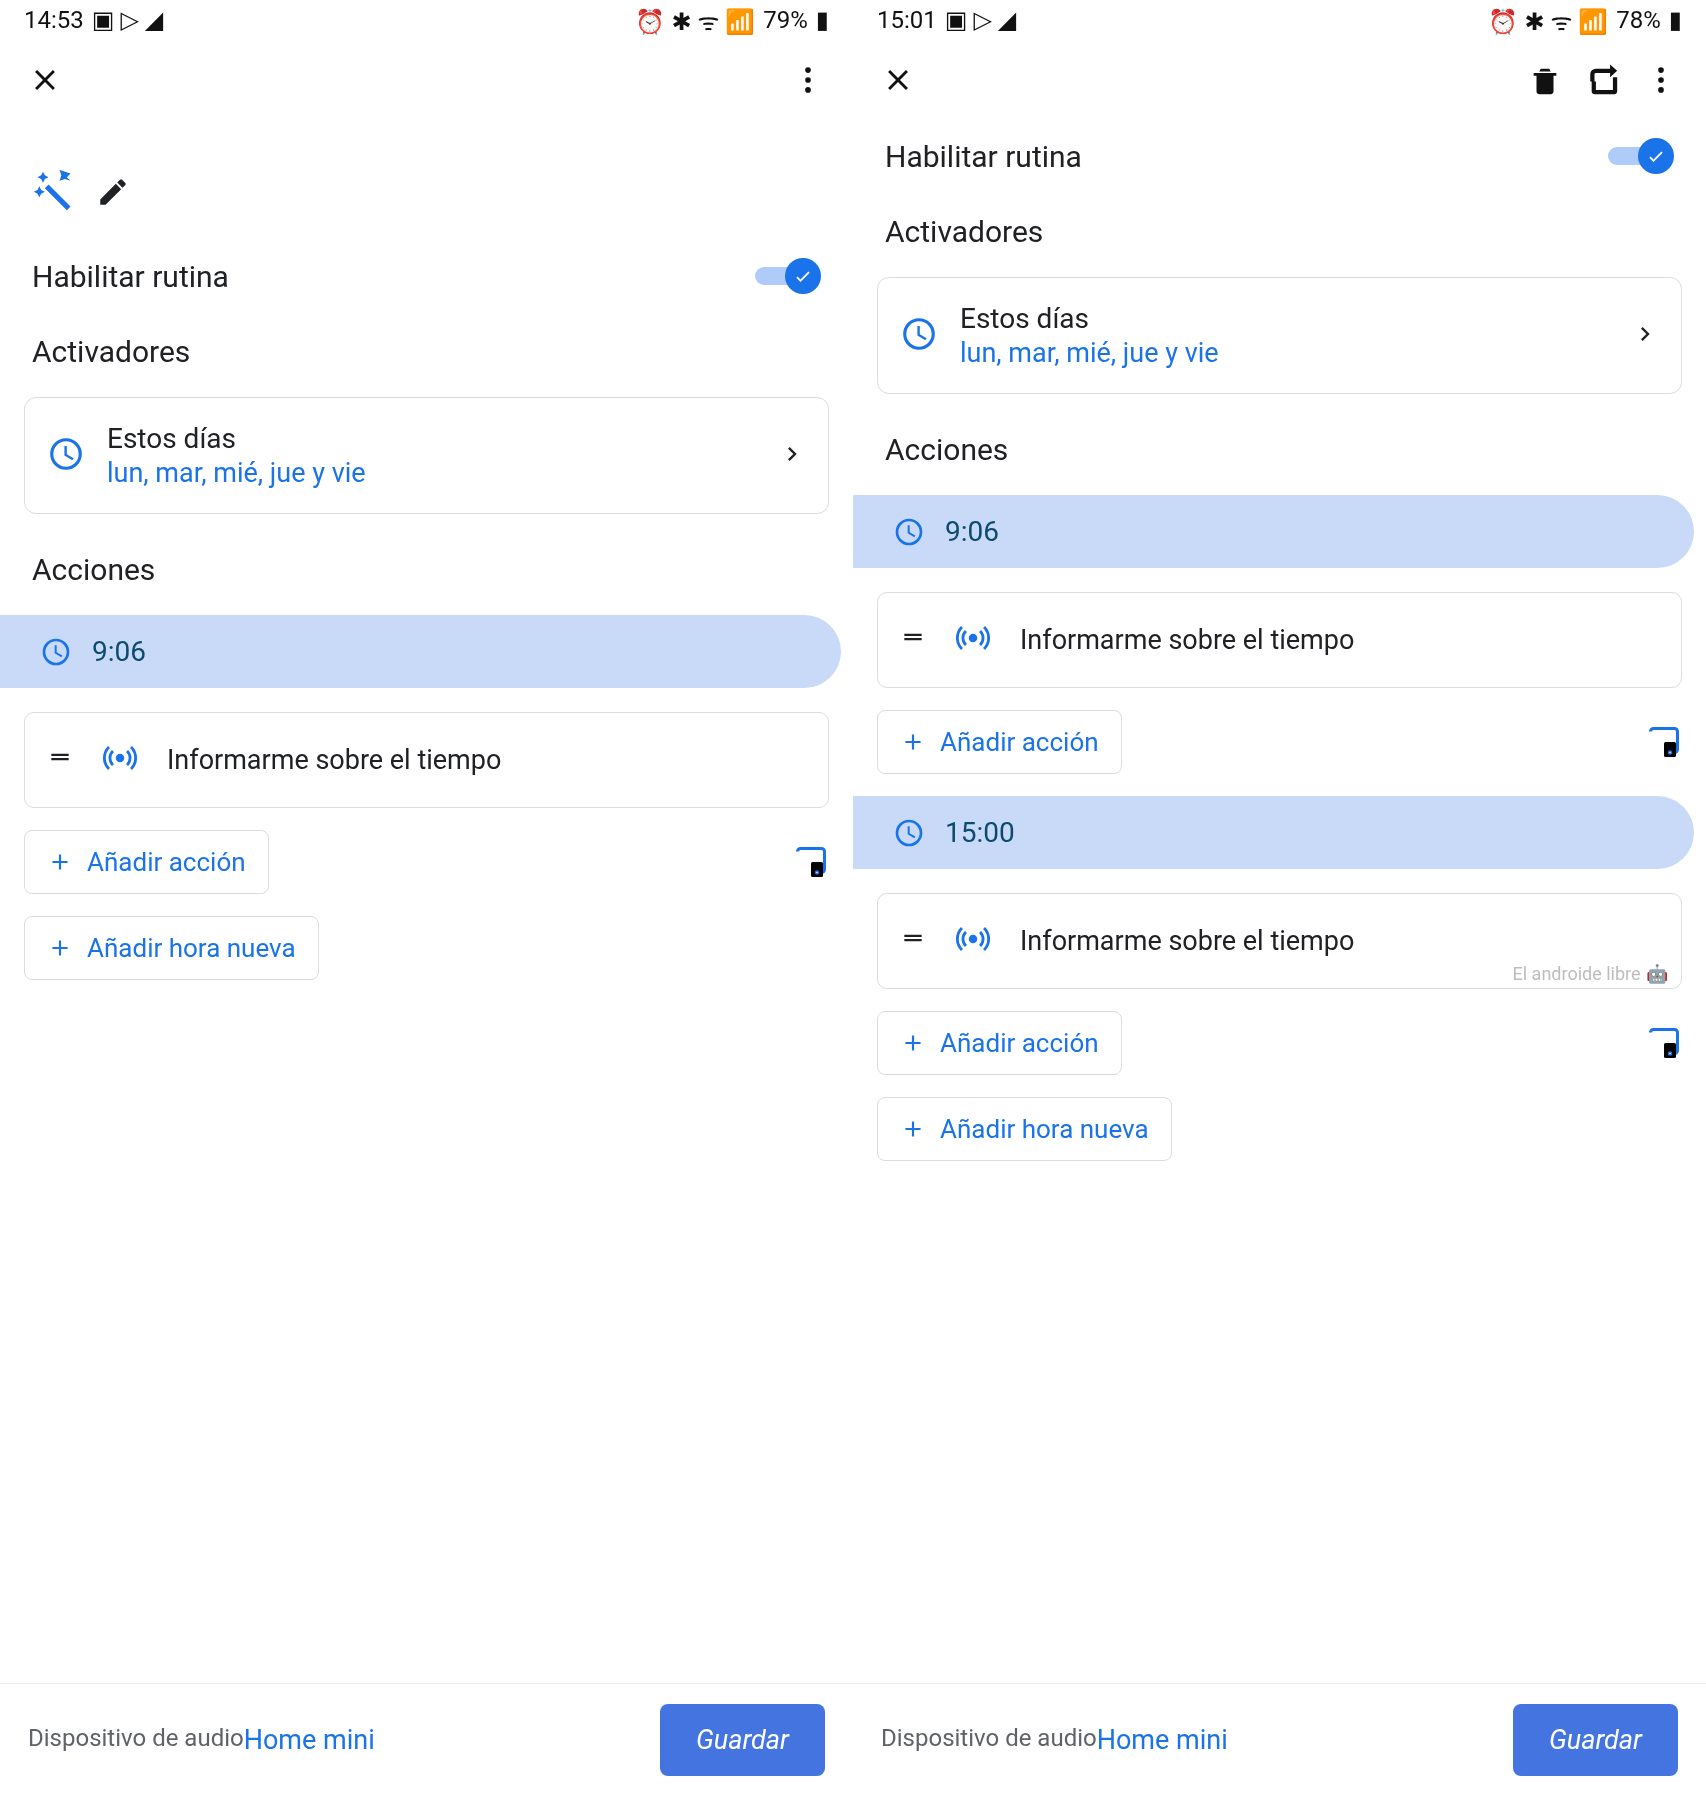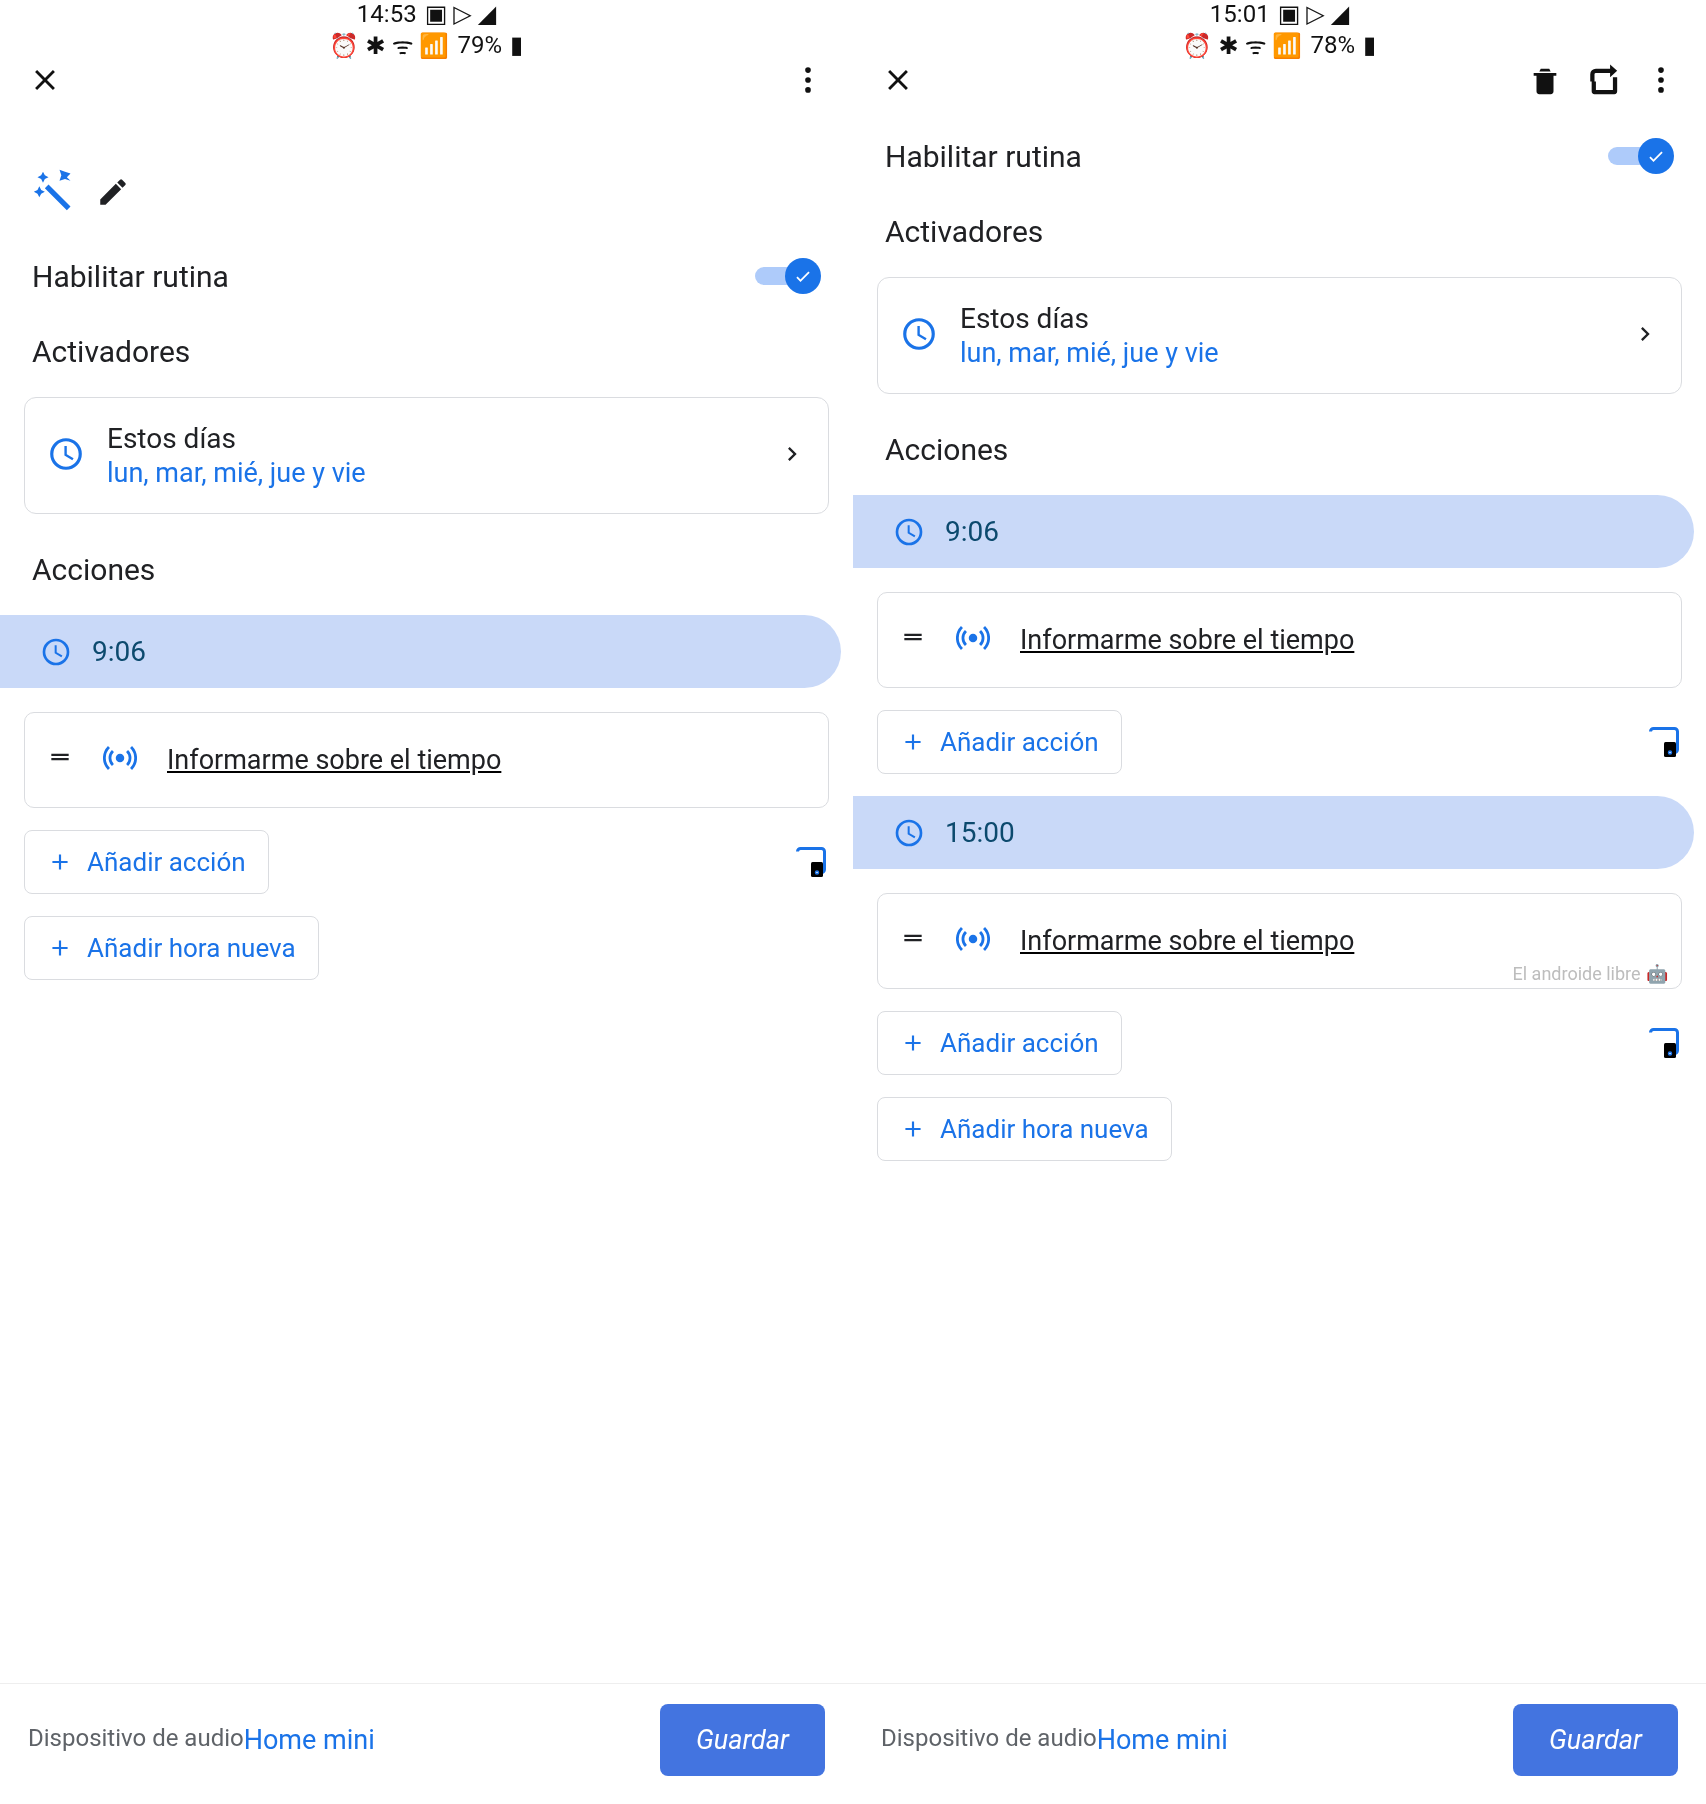--- a/index.html
+++ b/index.html
@@ -19,21 +19,20 @@
     flex-direction: column;
   }
   .status-bar {
     height: 40px;
     display: flex;
     align-items: center;
     justify-content: space-between;
     padding: 0 24px;
     font-size: 24px;
     color: #111;
-    flex-direction: column;
   }
   .status-left, .status-right { display: flex; align-items: center; gap: 8px; }
   .app-bar {
     height: 80px;
     display: flex;
     align-items: center;
     justify-content: space-between;
     padding: 0 28px;
   }
   .app-bar-left, .app-bar-right { display: flex; align-items: center; gap: 24px; }
@@ -101,21 +100,20 @@
   .time-pill svg { width: 32px; height: 32px; fill: #1a73e8; }
   .action-card {
     border: 1px solid #dadce0;
     border-radius: 10px;
     padding: 28px 22px;
     display: flex;
     align-items: center;
     gap: 30px;
     margin-bottom: 22px;
     position: relative;
-    text-decoration: underline;
   }
   .drag-handle { color: #202124; font-size: 28px; font-weight: 900; letter-spacing: -2px; }
   .drag-handle svg { width: 26px; height: 26px; fill: #202124; }
   .broadcast-icon svg { width: 34px; height: 34px; fill: #1a73e8; }
   .action-text { font-size: 27px; color: #202124; }
   .watermark {
     position: absolute; right: 12px; bottom: 4px; font-size: 18px; color: #bdbdbd;
     display: flex; align-items: center; gap: 6px;
   }
   .btn-row { display: flex; align-items: center; justify-content: space-between; margin-bottom: 22px; }

